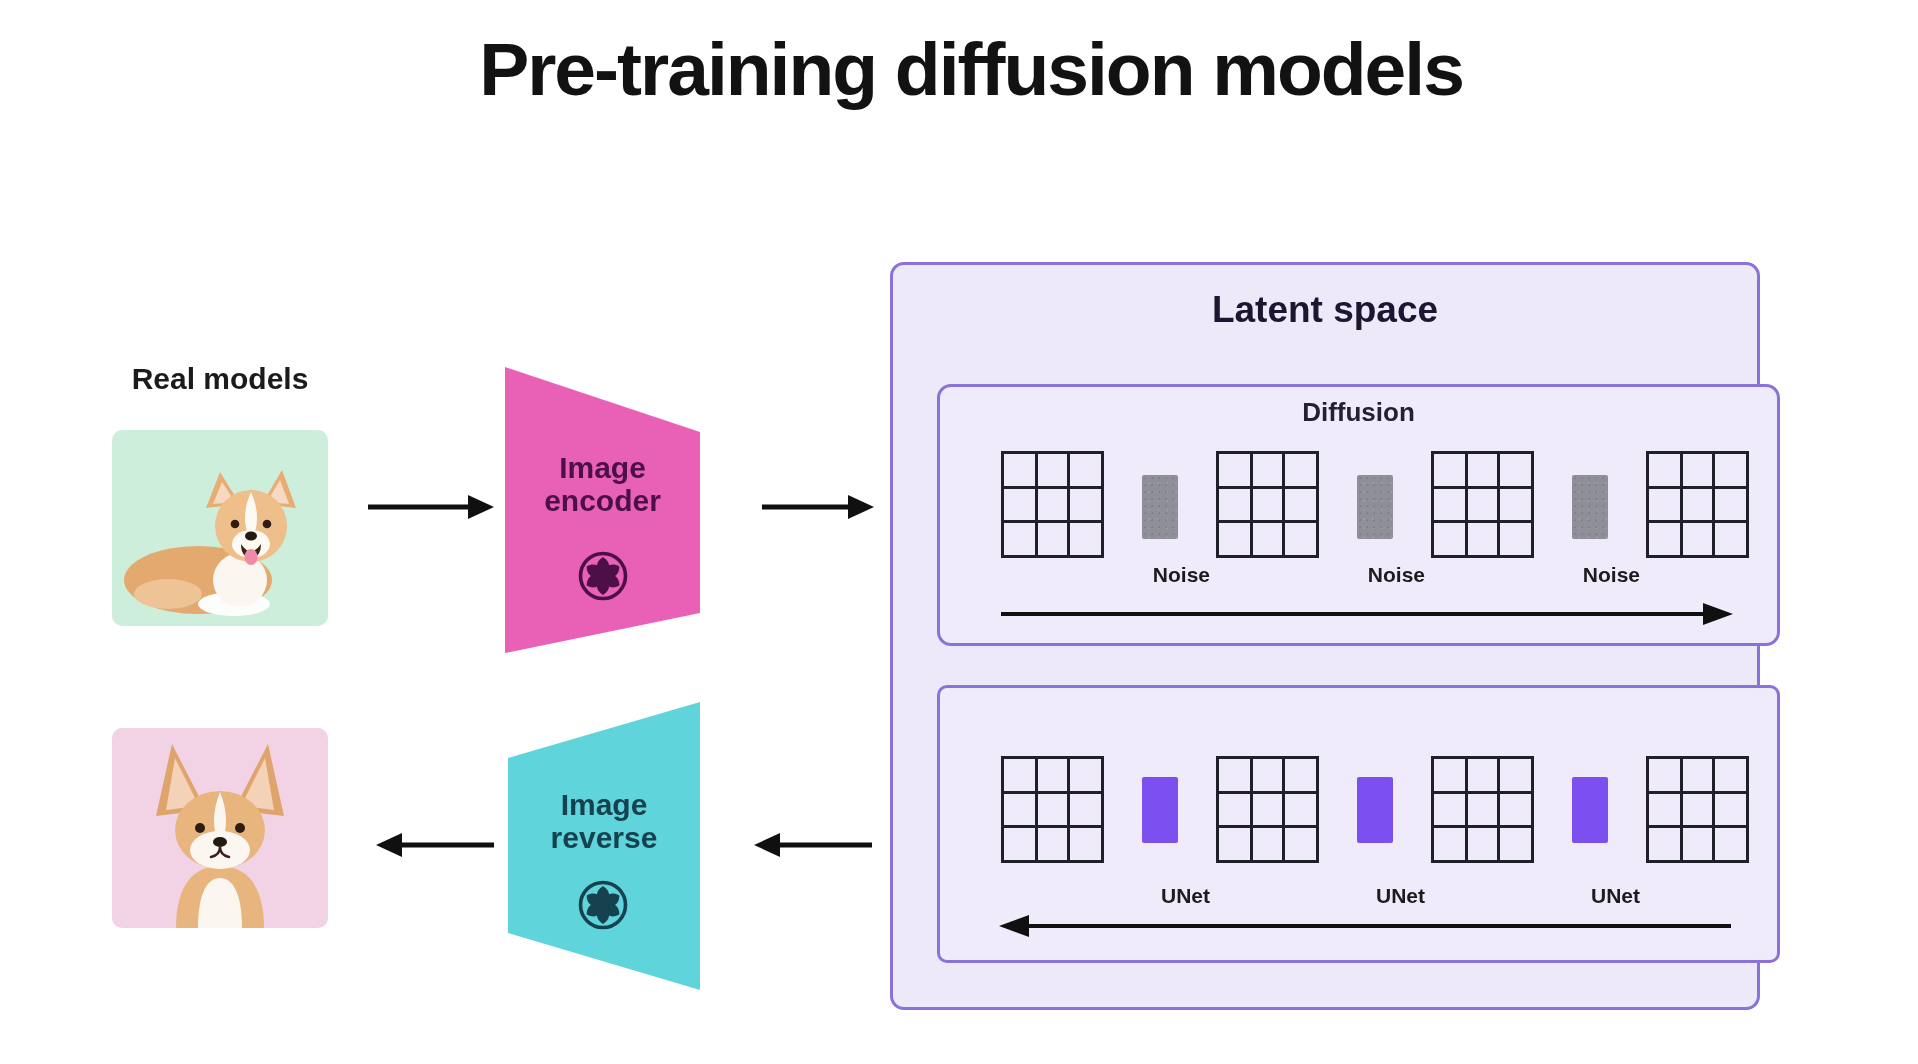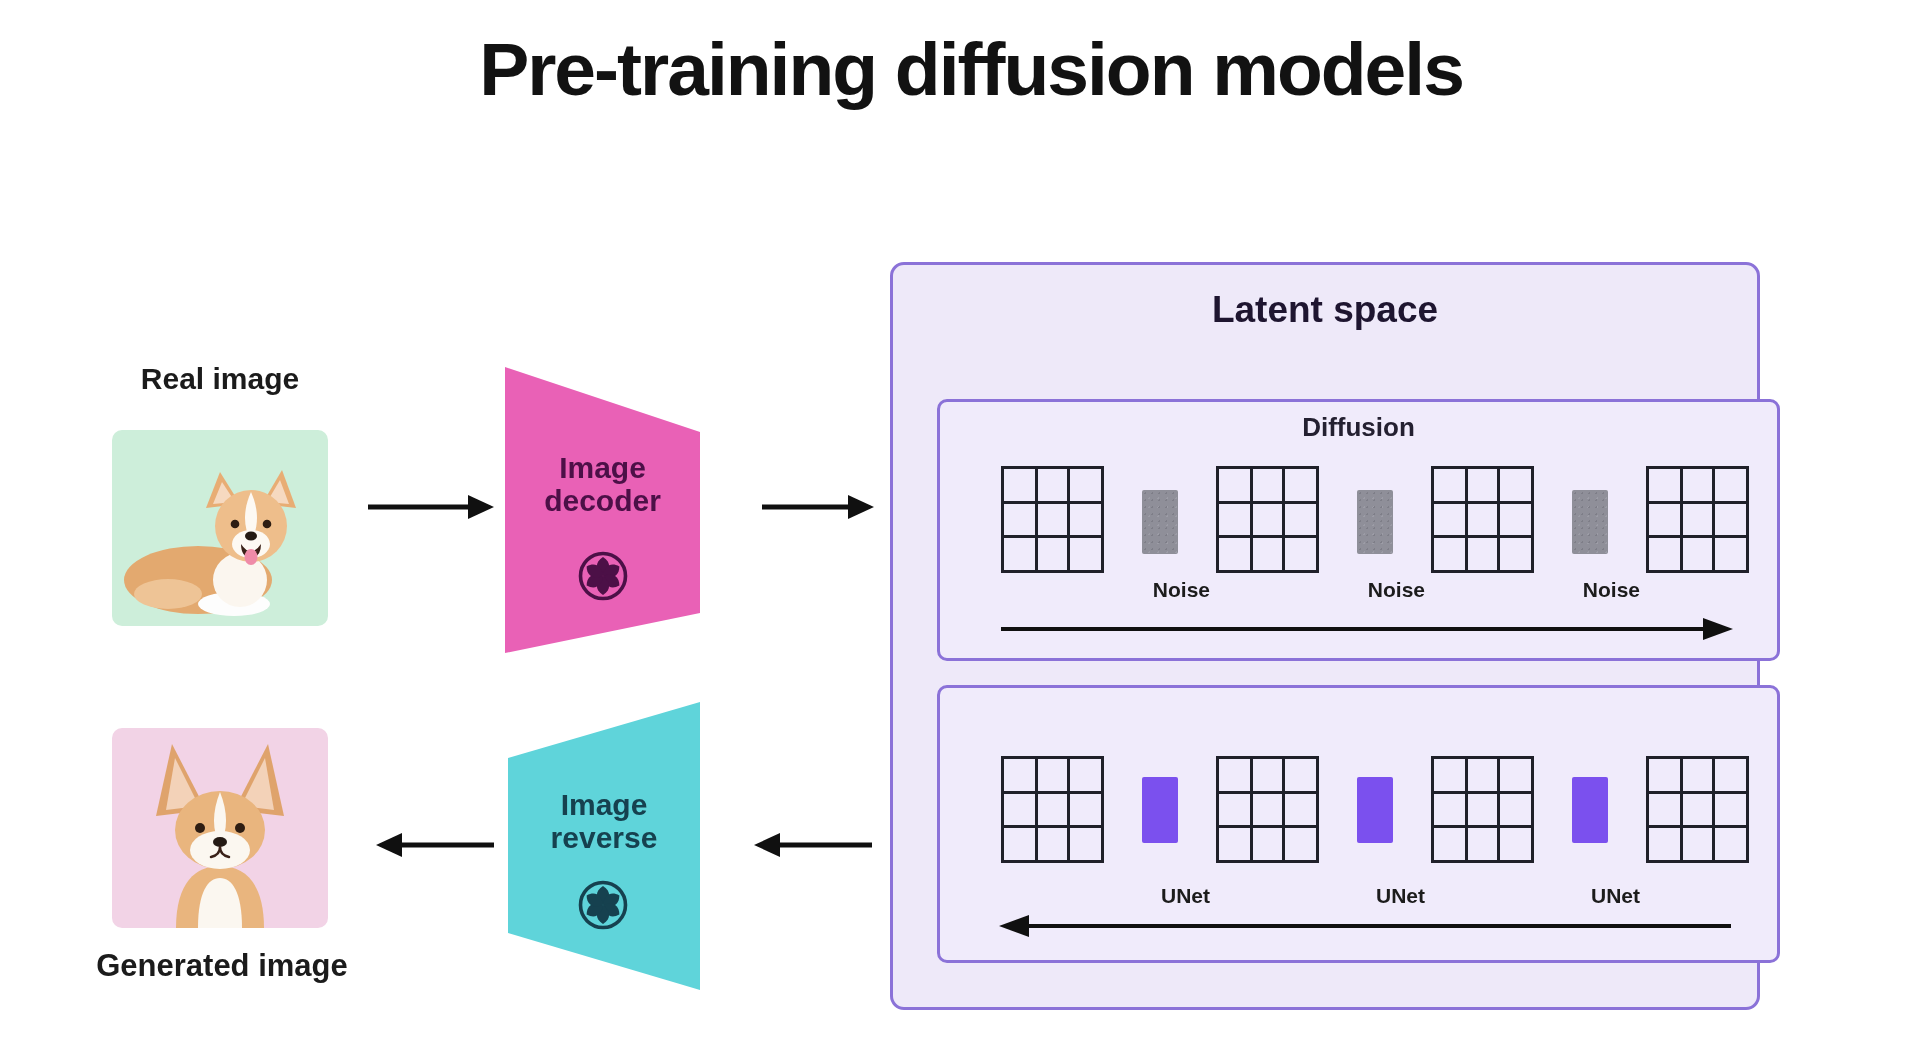--- a/index.html
+++ b/index.html
@@ -30,21 +30,21 @@
   .enc-atom{left:71px;top:184px;}
   .dec-atom{left:68px;top:176px;}
 
   .latent{position:absolute;left:890px;top:262px;width:870px;height:748px;
           background:#eee9f9;border:3px solid #8b72d8;border-radius:14px;box-sizing:border-box;}
   .latent-title{position:absolute;left:0;width:100%;top:24px;text-align:center;
                 font-size:37px;font-weight:800;color:#1e1530;}
 
   .inner-box{position:absolute;left:44px;width:843px;background:#f0ebfb;
              border:3px solid #8b72d8;border-radius:10px;box-sizing:border-box;}
-  .diffusion-box{top:134px;height:262px;}
+  .diffusion-box{top:119px;height:262px;border-radius:14px;}
   .denoise-box{top:420px;height:278px;}
   .inner-title{position:absolute;left:0;width:100%;text-align:center;
                font-size:26px;font-weight:800;color:#242031;}
   .diffusion-box .inner-title{top:10px;}
   .denoise-box .inner-title{top:12px;}
 
   .lgrid{position:absolute;width:103px;height:107px;box-sizing:border-box;
          border:3px solid #20202a;background-color:transparent;
          background-image:linear-gradient(#20202a,#20202a),linear-gradient(#20202a,#20202a),
                           linear-gradient(#20202a,#20202a),linear-gradient(#20202a,#20202a);
@@ -73,21 +73,21 @@
 
   .connectors{position:absolute;left:0;top:0;width:1918px;height:1064px;pointer-events:none;}
 </style>
 </head>
 <body>
 
 <div class="canvas">
 
   <h1 class="title">Pre-training diffusion models</h1>
 
-  <div class="side-label real-label">Real image</div>
+  <div class="side-label real-label">Real models</div>
   <div class="card real-card">
     <svg viewBox="0 0 216 196">
       <ellipse cx="86" cy="150" rx="74" ry="34" fill="#e3a96f"></ellipse>
       <ellipse cx="56" cy="164" rx="34" ry="15" fill="#eec496"></ellipse>
       <ellipse cx="122" cy="174" rx="36" ry="12" fill="#fdfdfd"></ellipse>
       <ellipse cx="128" cy="150" rx="27" ry="27" fill="#fbf6ef"></ellipse>
       <polygon points="108,42 128,74 94,78" fill="#e8ad74"></polygon>
       <polygon points="170,40 150,74 184,78" fill="#e8ad74"></polygon>
       <polygon points="110,52 123,72 101,74" fill="#f6d9c0"></polygon>
       <polygon points="168,50 155,72 177,74" fill="#f6d9c0"></polygon>
@@ -112,29 +112,28 @@
       <path d="M86 200 C86 164 96 150 108 150 C120 150 130 164 130 200 Z" fill="#fbf7f0"></path>
       <ellipse cx="108" cy="102" rx="45" ry="39" fill="#e9b57e"></ellipse>
       <ellipse cx="108" cy="122" rx="30" ry="19" fill="#fbf7f0"></ellipse>
       <path d="M108 64 C116 84 116 102 108 118 C100 102 100 84 108 64 Z" fill="#fbf7f0"></path>
       <circle cx="88" cy="100" r="5" fill="#2e1d12"></circle>
       <circle cx="128" cy="100" r="5" fill="#2e1d12"></circle>
       <ellipse cx="108" cy="114" rx="7" ry="5" fill="#241a14"></ellipse>
       <path d="M108 119 Q108 127 99 129 M108 119 Q108 127 117 129" stroke="#3a2118" stroke-width="2.5" fill="none" stroke-linecap="round"></path>
     </svg>
   </div>
-  <div class="side-label gen-label">Generated image</div>
 
   <div class="block enc-wrap">
     <svg class="trap" viewBox="0 0 195 290" preserveAspectRatio="none">
       <polygon points="0,2 195,67 195,248 0,288" fill="#e961b6"></polygon>
     </svg>
     <div class="trap-text enc-text">
       <div>Image</div>
-      <div>decoder</div>
+      <div>encoder</div>
     </div>
     <svg class="atom enc-atom" viewBox="-30 -30 60 60">
       <circle r="25" fill="none" stroke="#4c1047" stroke-width="4"></circle>
       <g fill="#4c1047">
         <path d="M0 0 C8 -6 10 -15 0 -21 C-10 -15 -8 -6 0 0 Z"></path>
         <path d="M0 0 C8 -6 10 -15 0 -21 C-10 -15 -8 -6 0 0 Z" transform="rotate(60)"></path>
         <path d="M0 0 C8 -6 10 -15 0 -21 C-10 -15 -8 -6 0 0 Z" transform="rotate(120)"></path>
         <path d="M0 0 C8 -6 10 -15 0 -21 C-10 -15 -8 -6 0 0 Z" transform="rotate(180)"></path>
         <path d="M0 0 C8 -6 10 -15 0 -21 C-10 -15 -8 -6 0 0 Z" transform="rotate(240)"></path>
         <path d="M0 0 C8 -6 10 -15 0 -21 C-10 -15 -8 -6 0 0 Z" transform="rotate(300)"></path>

